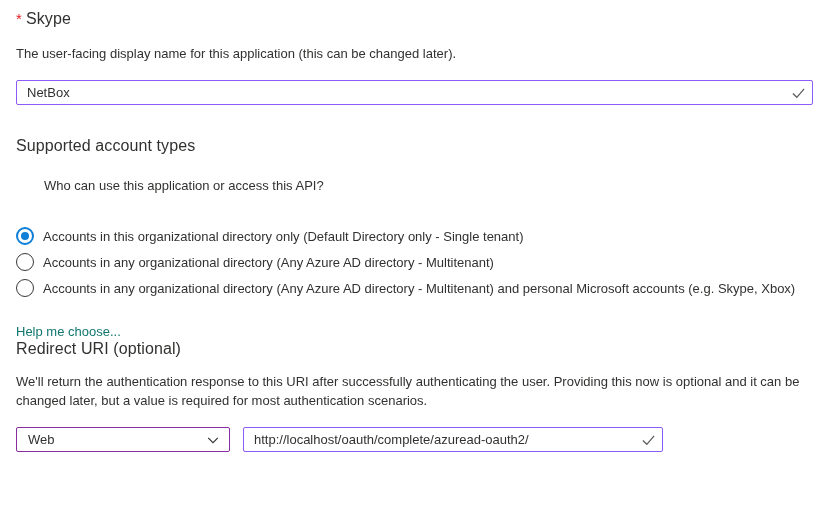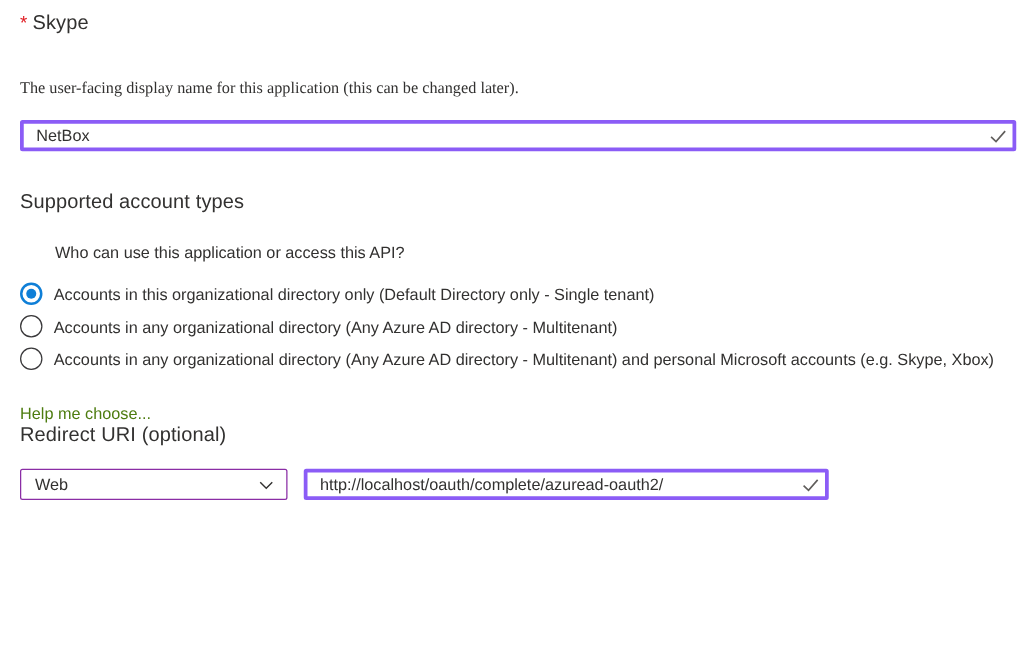--- a/index.html
+++ b/index.html
@@ -16,54 +16,54 @@
   }
   .required-star { color: #e01b22; margin-right: 4px; font-size: 15px; }
   .desc {
     font-size: 13px; color: #323130; line-height: 19px; max-width: 797px;
   }
 
   
   .field-wrap { position: relative; }
   .text-field {
     display: block; width: 100%; height: 25px;
-    border: 3px solid #8b5cf6; border-radius: 2px;
+    border: 1px solid #8b5cf6; border-radius: 2px;
     padding: 0 26px 0 10px; font-size: 13px; color: #323130;
     font-family: "Liberation Sans", "DejaVu Sans", sans-serif;
     outline: none; background: #fff;
   }
   .field-check {
     position: absolute; right: 7px; top: 50%; transform: translateY(-50%);
     width: 15px; height: 15px; pointer-events: none;
   }
 
   .name-field-wrap { margin-top: 17px; width: 797px; }
 
   .gap-lg { margin-top: 32px; }
   .question { margin-top: 21px; font-size: 13px; margin-left: 28px; }
 
   
-  .radio-group { margin-top: 11px; }
+  .radio-group { margin-top: 28px; }
   .radio-row {
     display: flex; align-items: center; height: 26px; cursor: pointer;
   }
   .radio-circle {
     width: 18px; height: 18px; border-radius: 50%;
     border: 1px solid #39383a; background: #fff;
     display: inline-flex; align-items: center; justify-content: center;
     flex: 0 0 18px;
   }
   .radio-row.selected .radio-circle { border: 2px solid #0f7fd7; }
   .radio-dot { width: 8px; height: 8px; border-radius: 50%; background: transparent; }
   .radio-row.selected .radio-dot { background: #0f7fd7; }
   .radio-label { margin-left: 9px; font-size: 13px; color: #323130; white-space: nowrap; }
 
   .help-link {
     display: inline-block; margin-top: 23px; font-size: 13px;
-    color: #4d7c0f; text-decoration: none; cursor: pointer;
+    color: #0f766e; text-decoration: none; cursor: pointer;
   }
 
   .redirect-title { }
   .redirect-desc { margin-top: 14px; }
 
   .uri-row { margin-top: 17px; display: flex; }
   .platform-select {
     position: relative; width: 214px; height: 25px;
     border: 1px solid #8a2da5; border-radius: 2px; background: #fff;
     display: flex; align-items: center; padding: 0 28px 0 11px;
@@ -76,21 +76,21 @@
   .uri-field-wrap { margin-left: 13px; width: 420px; }
 </style>
 </head>
 <body>
 
 <div class="page">
 
   
   <div class="section-title"><span class="required-star">*</span><span>Skype</span></div>
 
-  <div class="desc" style="margin-top:32px;font-family:Liberation Serif, serif;">The user-facing display name for this application (this can be changed later).</div>
+  <div class="desc" style="margin-top:16px;">The user-facing display name for this application (this can be changed later).</div>
 
   <div class="field-wrap name-field-wrap">
     <input class="text-field" type="text" value="NetBox" style="">
     <svg class="field-check" viewBox="0 0 16 16">
         <path d="M2 8.6 L6.2 12.6 L14 3.6" fill="none" stroke="#605e5c" stroke-width="1.4"></path>
       </svg>
   </div>
 
   
   <div class="section-title gap-lg">Supported account types</div>
@@ -116,20 +116,21 @@
         </span>
       <span class="radio-label">Accounts in any organizational directory (Any Azure AD directory - Multitenant) and personal Microsoft accounts (e.g. Skype, Xbox)</span>
     </div>
   </div>
 
   <a class="help-link">Help me choose...</a>
 
   
   <div class="section-title redirect-title">Redirect URI (optional)</div>
 
+  <div class="desc redirect-desc">We'll return the authentication response to this URI after successfully authenticating the user. Providing this now is optional and it can be changed later, but a value is required for most authentication scenarios.</div>
 
   <div class="uri-row">
     <div class="platform-select">
       <span>Web</span>
       <svg class="select-chevron" viewBox="0 0 16 16">
           <path d="M2.5 5.5 L8 11 L13.5 5.5" fill="none" stroke="#323130" stroke-width="1.3"></path>
         </svg>
     </div>
     <div class="field-wrap uri-field-wrap">
       <input class="text-field" type="text" value="http://localhost/oauth/complete/azuread-oauth2/" style="">

